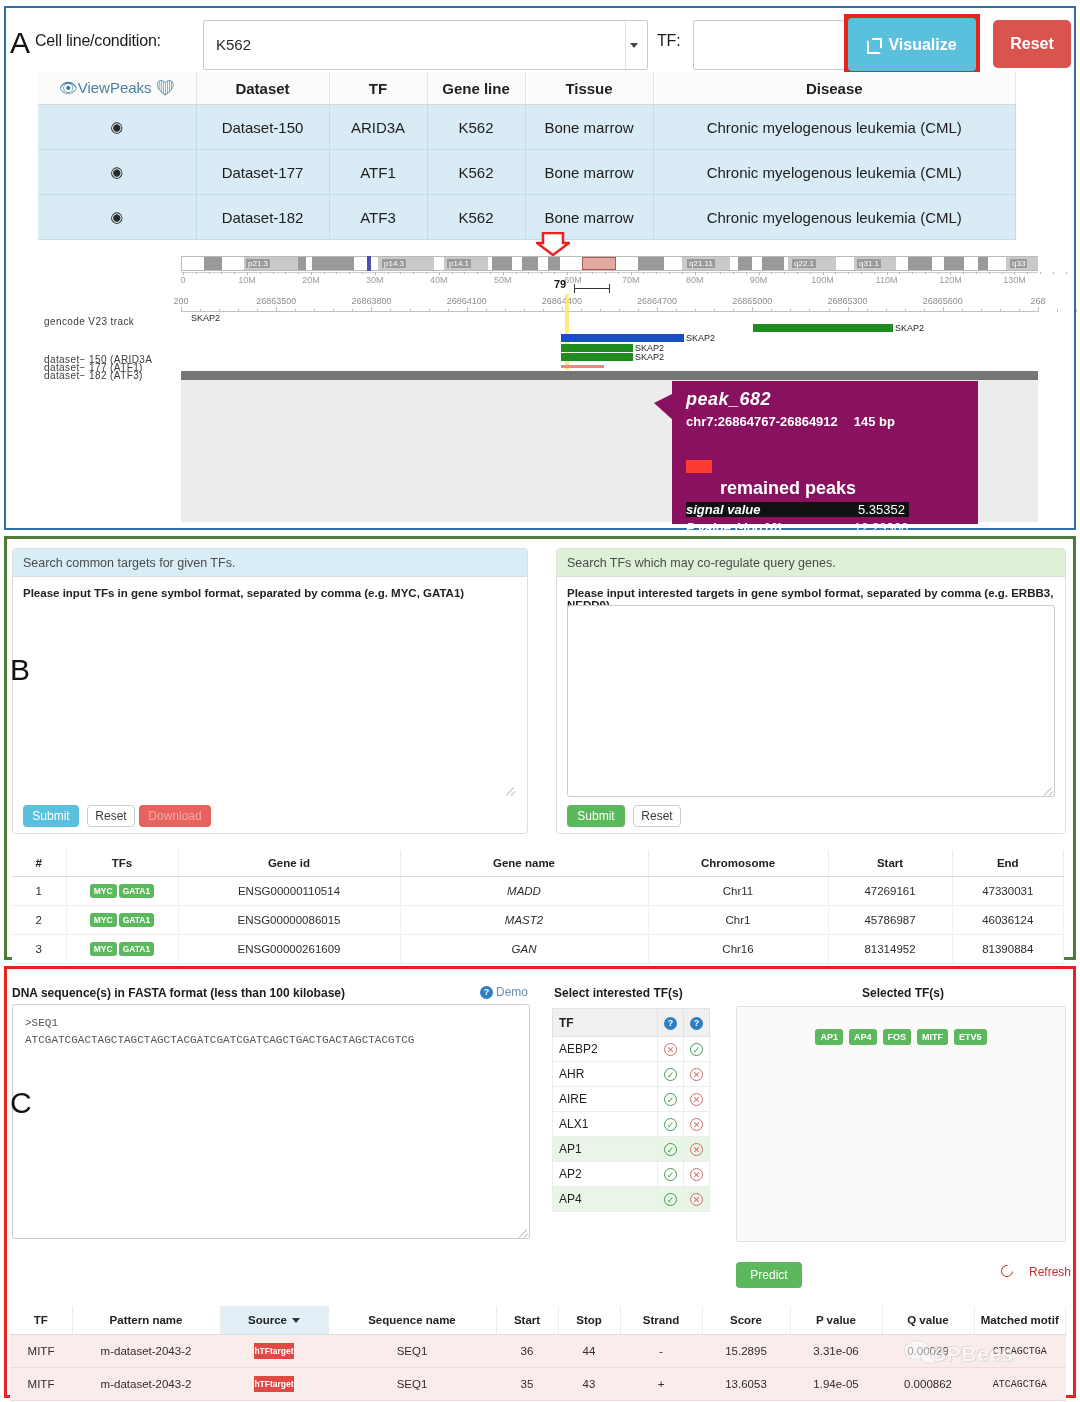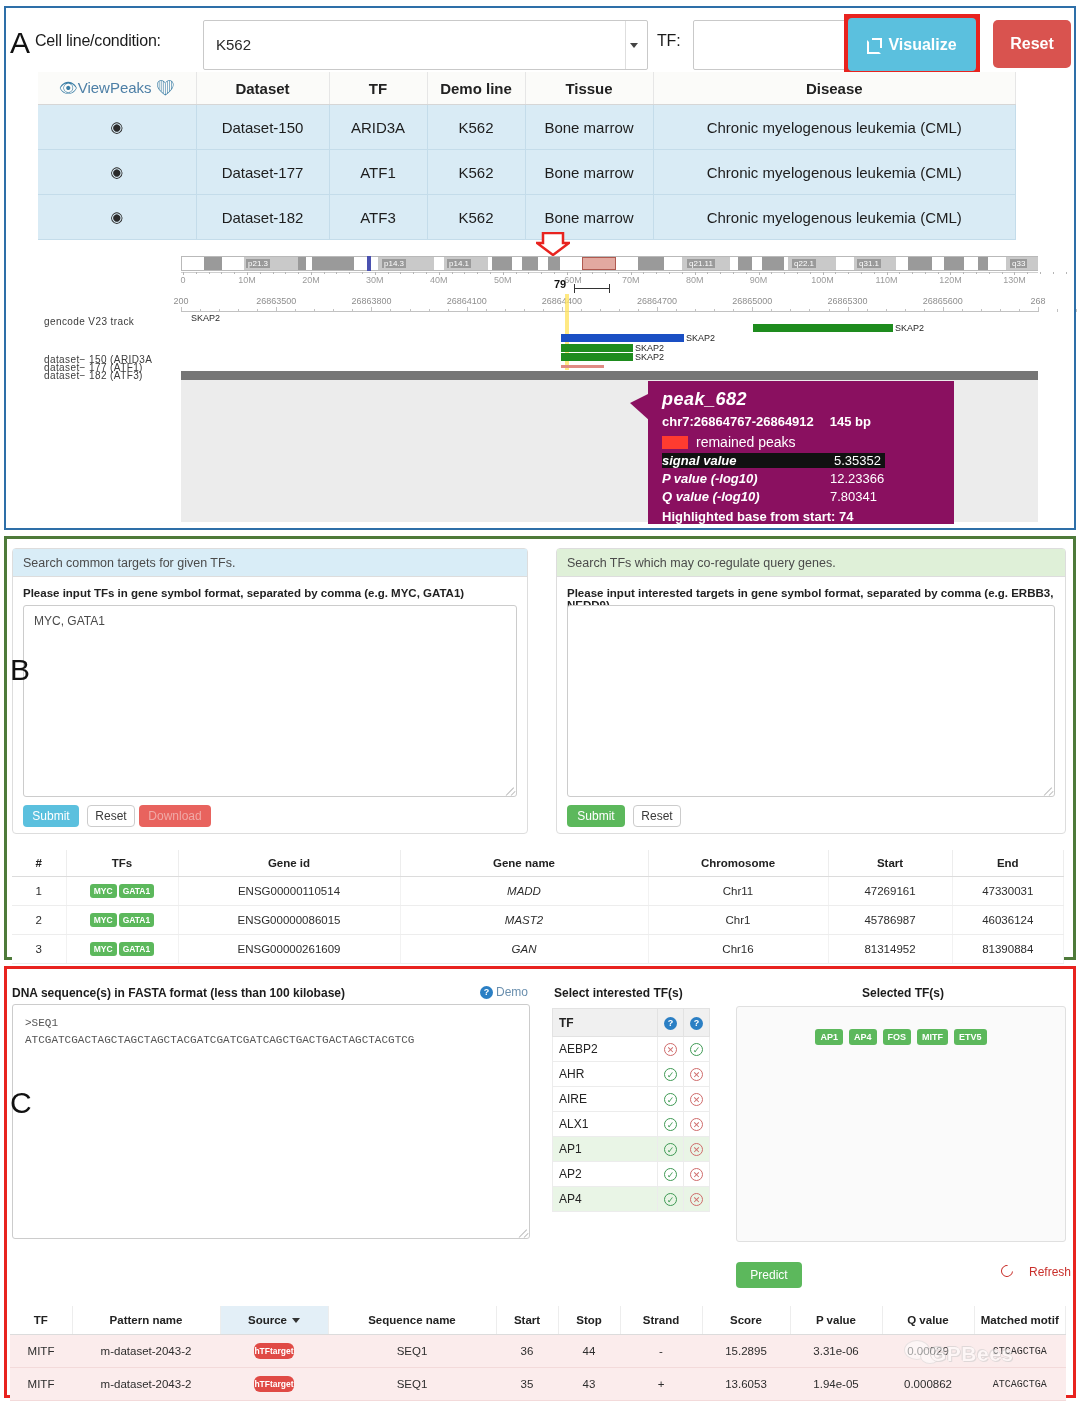--- a/index.html
+++ b/index.html
@@ -175,38 +175,38 @@
     position:absolute; left:143px; top:148px; width:857px; height:142px;
     background:#ececec;
   }
   .wm-text {
     position:absolute; left:170px; top:60px; font-size:26px; color:#e3e3e3;
     letter-spacing:2px;
   }
 
   
   #peak-tip {
-    position:absolute; left:648px; top:381px; width:306px; height:143px;
+    position:absolute; left:672px; top:381px; width:306px; height:143px;
     background:#8a1060; color:#fff; padding:6px 12px 8px 14px;
     font-family:"Liberation Sans", sans-serif;
   }
   #peak-tip .tail {
     position:absolute; left:-18px; top:12px; width:0;height:0;
     border-top:10px solid transparent; border-bottom:18px solid transparent;
     border-right:20px solid #8a1060;
   }
   #peak-tip .tip-title {
     font-size:18px; font-weight:bold; font-style:italic; letter-spacing:.5px;
     margin:2px 0 4px 0;
   }
   #peak-tip .tip-loc { font-size:13px; font-weight:bold; }
   #peak-tip .tip-loc .bp { margin-left:16px; }
   #peak-tip .tip-legend { display:flex; align-items:center; gap:8px; margin:5px 0 3px; }
   #peak-tip .swatch { width:26px; height:13px; background:#ff3b30; display:inline-block; }
-  #peak-tip .tip-legend span.txt { font-size:14px; font-weight:normal; }
+  #peak-tip .tip-legend span.txt { font-size:18px; font-weight:bold;margin-top:44px; }
   #peak-tip .tip-row { display:flex; font-size:13px; margin-top:3px; }
   #peak-tip .tip-row .k { width:168px; font-style:italic; font-weight:bold; }
   #peak-tip .tip-row .v { font-weight:normal; }
   #peak-tip .tip-row.k1 .k { background:#111; color:#fff; }
   #peak-tip .tip-row.k1 .v { background:#111; padding:0 4px; }
   #peak-tip .tip-foot { font-size:13px; font-weight:bold; margin-top:5px; }
 
   
   .card {
     position:absolute; background:#fff; border:1px solid #dddddd; border-radius:4px;
@@ -350,21 +350,21 @@
     padding:8px 3px; text-align:center; color:#2d2d2d; background:#fbecec;
     border-bottom:1px solid #f3dada;
   }
   .caret-dn {
     display:inline-block; width:0;height:0; margin-left:5px;
     border-left:4px solid transparent; border-right:4px solid transparent;
     border-top:5px solid #333; vertical-align:middle;
   }
   .srcchip {
     display:inline-block; background:#e04a45; color:#fff; font-size:8.5px;
-    font-weight:bold; padding:3px 0; border-radius:6px;
+    font-weight:bold; padding:3px 0; border-radius:0;
   }
   .motif-mono { font-family:"Liberation Mono", monospace; font-size:10px; color:#3a3a3a; }
 
   
   #wm {
     position:absolute; left:900px; top:1322px; width:140px; height:62px;
     pointer-events:none; opacity:.55;
   }
   #wm .wm-label {
     position:absolute; left:30px; top:20px; font-size:21px; color:#ffffff;
@@ -421,21 +421,21 @@
       <col class="c4">
       <col>
     </colgroup>
   <thead>
       <tr>
     <th>
       <span class="vp-eye">👁</span><span>ViewPeaks</span><span class="vp-eye">&nbsp;❤</span>
     </th>
     <th>Dataset</th>
     <th>TF</th>
-    <th>Demo line</th>
+    <th>Gene line</th>
     <th>Tissue</th>
     <th>Disease</th>
   </tr>
     </thead>
   <tbody>
     <tr>
       <td><span class="eye">◉</span></td>
       <td>Dataset-150</td>
       <td>ARID3A</td>
       <td>K562</td>
@@ -715,21 +715,20 @@
   </div>
   <div class="tip-foot">Highlighted base from start: 74</div>
 </div>
 
 <div class="panel" id="panel-b"></div>
 <div class="panel-letter" id="letter-b">B</div>
 
 <div class="card" id="card-b1">
   <div class="card-head">Search common targets for given TFs.</div>
   <div class="card-prompt">Please input TFs in gene symbol format, separated by comma (e.g. MYC, GATA1)</div>
-  <textarea class="ta" id="ta-b1" style="">MYC, GATA1</textarea>
   <div class="ta-grip" id="grip-b1"></div>
   <div class="btn btn-blue" id="b1-submit">Submit</div>
   <div class="btn btn-white" id="b1-reset">Reset</div>
   <div class="btn btn-red-dis" id="b1-download">Download</div>
 </div>
 
 <div class="card" id="card-b2">
   <div class="card-head">Search TFs which may co-regulate query genes.</div>
   <div class="card-prompt">Please input interested targets in gene symbol format, separated by comma (e.g. ERBB3, NEDD9)</div>
   <textarea class="ta" id="ta-b2" placeholder="" style=""></textarea>

